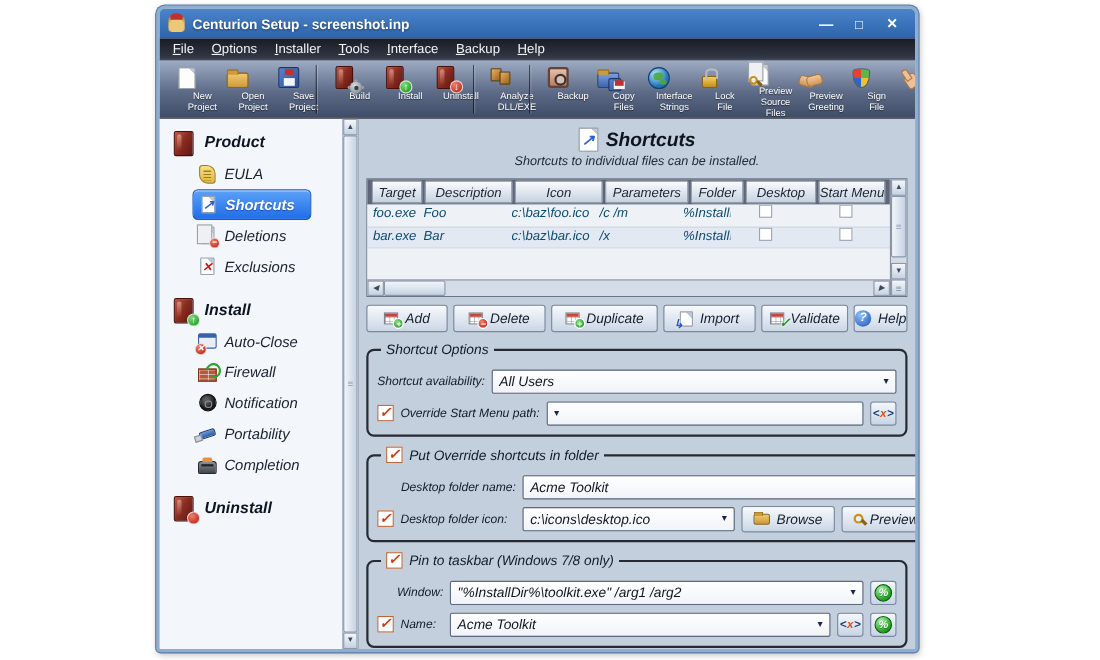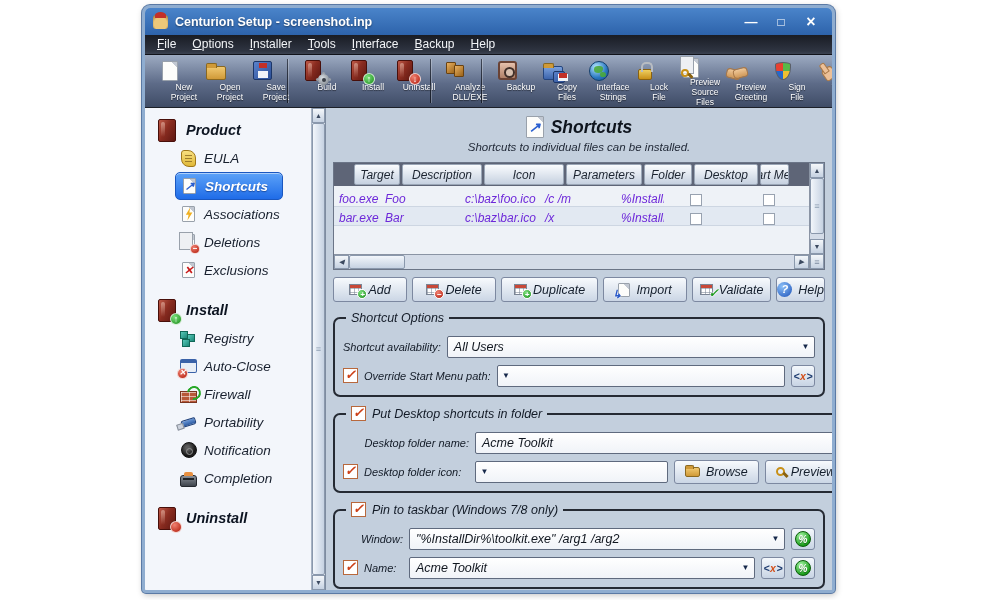--- a/index.html
+++ b/index.html
@@ -114,23 +114,23 @@
   .main { flex:1; min-width:0; display:flex; flex-direction:column; padding:6px 7px 6px 7px; background:#c3cfdd; }
   .main-header { text-align:center; }
   .mh-title { display:inline-flex; align-items:center; gap:7px; margin-top:2px; }
   .mh-ic { width:18px; height:22px; position:relative; }
   .mh-text { font-size:17.5px; font-weight:bold; color:#0e141d; }
   .mh-sub { font-size:11.5px; color:#222a38; margin-top:3px; }
 
   
   .table { margin-top:9px; height:108px; flex:0 0 108px; border:1px solid #6b7587; display:flex; background:#edf1f6; }
   .t-left { flex:1; min-width:0; display:flex; flex-direction:column; }
-  .t-head { height:23px; flex:0 0 23px; background:#5e6577; display:flex; gap:2px; padding:1px 20px; }
+  .t-head { height:23px; flex:0 0 23px; background:#5e6577; display:flex; gap:2px; padding:1px 4px; }
   .t-hcell { background:linear-gradient(#fafcfe,#c6d1e0); border:1px solid #9aa6b6; border-radius:2px; font-size:12px; color:#1c2430; display:flex; align-items:center; justify-content:center; overflow:hidden; white-space:nowrap; }
-  .t-row { height:20px; flex:0 0 20px; display:flex; align-items:flex-end; font-size:12px; color:#6d28d9; }
+  .t-row { height:20px; flex:0 0 20px; display:flex; align-items:flex-start; font-size:12px; color:#0c4a6e; }
   .t-row.odd { background:#eef2f7; }
   .t-row.even { background:#e2e9f2; border-top:1px solid #cdd6e2; border-bottom:1px solid #cdd6e2; }
   .t-fill { flex:1; background:#eef2f7; }
   .t-cell { padding-left:5px; overflow:hidden; white-space:nowrap; }
   .t-cbcell { display:flex; align-items:center; justify-content:center; padding:0; }
   .c-target { width:46px; flex:0 0 46px; } .c-desc { width:80px; flex:0 0 80px; } .c-icon { width:80px; flex:0 0 80px; }
   .c-par { width:76px; flex:0 0 76px; } .c-fold { width:48px; flex:0 0 48px; } .c-desk { width:64px; flex:0 0 64px; }
   .c-start { flex:1; min-width:0; }
   .t-hsb { height:15px; flex:0 0 15px; border-top:1px solid #8a94a4; background:#d4dce8; display:flex; }
   .t-hsb .sb-btn { width:15px; flex:0 0 15px; height:100%; }
@@ -330,27 +330,20 @@
         <div class="sb-item selected">
           <div class="sb-it-ic">
               <div class="pg small" style="display:flex;align-items:center;justify-content:center;">
                 <span class="arrow-ne">↗</span>
               </div>
             </div>
           <div class="sb-it-label">Shortcuts</div>
         </div>
         <div class="sb-item">
           <div class="sb-it-ic">
-              <div class="pg small"></div>
-              <div class="bolt"></div>
-            </div>
-          <div class="sb-it-label">Associations</div>
-        </div>
-        <div class="sb-item">
-          <div class="sb-it-ic">
               <div class="pg small">
                 <div class="pg-back"></div>
               </div>
               <div class="bdg r" style="width:10px;height:10px;font-size:8px;right:-2px;bottom:-1px;">
                 <span>−</span>
               </div>
             </div>
           <div class="sb-it-label">Deletions</div>
         </div>
         <div class="sb-item">
@@ -366,52 +359,44 @@
           <div class="sb-gh-ic">
               <div class="rbox" style="width:18px;height:23px;"></div>
               <div class="bdg g">
                 <span>↑</span>
               </div>
             </div>
           <div class="sb-gh-label">Install</div>
         </div>
         <div class="sb-item">
           <div class="sb-it-ic">
-              <div class="tcube" style="left:1px;top:3px;"></div>
-              <div class="tcube" style="left:8px;top:6px;"></div>
-              <div class="tcube" style="left:3px;top:11px;"></div>
-            </div>
-          <div class="sb-it-label">Registry</div>
-        </div>
-        <div class="sb-item">
-          <div class="sb-it-ic">
               <div class="winic"></div>
               <div class="bdg r" style="width:11px;height:11px;font-size:8px;left:-2px;bottom:-2px;right:auto;">
                 <span>✕</span>
               </div>
             </div>
           <div class="sb-it-label">Auto-Close</div>
         </div>
         <div class="sb-item">
           <div class="sb-it-ic">
               <div class="wall"></div>
             </div>
           <div class="sb-it-label">Firewall</div>
         </div>
         <div class="sb-item">
           <div class="sb-it-ic">
+              <div class="spk"></div>
+            </div>
+          <div class="sb-it-label">Notification</div>
+        </div>
+        <div class="sb-item">
+          <div class="sb-it-ic">
               <div class="usb"></div>
             </div>
           <div class="sb-it-label">Portability</div>
-        </div>
-        <div class="sb-item">
-          <div class="sb-it-ic">
-              <div class="spk"></div>
-            </div>
-          <div class="sb-it-label">Notification</div>
         </div>
         <div class="sb-item">
           <div class="sb-it-ic">
               <div class="toast"></div>
             </div>
           <div class="sb-it-label">Completion</div>
         </div>
 
         <div class="sb-group-h">
           <div class="sb-gh-ic">
@@ -579,35 +564,36 @@
               <span class="ins-r">&gt;</span>
             </div>
         </div>
       </fieldset>
 
       <fieldset>
         <legend>
           <div class="cb checked">
               <span class="mark">✓</span>
             </div>
-          <span>Put Desktop shortcuts in folder</span>
+          <span>Put Override shortcuts in folder</span>
         </legend>
         <div class="frow">
           <span class="flabel" style="width:126px;text-align:right;">Desktop folder name:</span>
           <div class="combo">
             <span class="combo-val">Acme Toolkit</span>
             <span class="combo-arrow">▼</span>
           </div>
         </div>
         <div class="frow">
           <div class="cb checked">
               <span class="mark">✓</span>
             </div>
           <span class="flabel" style="width:105px;">Desktop folder icon:</span>
           <div class="combo" style="flex:0 0 193px;">
+            <span class="combo-val">c:\icons\desktop.ico</span>
             <span class="combo-arrow">▼</span>
           </div>
           <div class="wbtn" style="flex:1;">
             <span class="bfold"></span>
             <span>Browse</span>
           </div>
           <div class="wbtn" style="flex:1;">
             <span class="bmag"></span>
             <span>Preview</span>
           </div>

